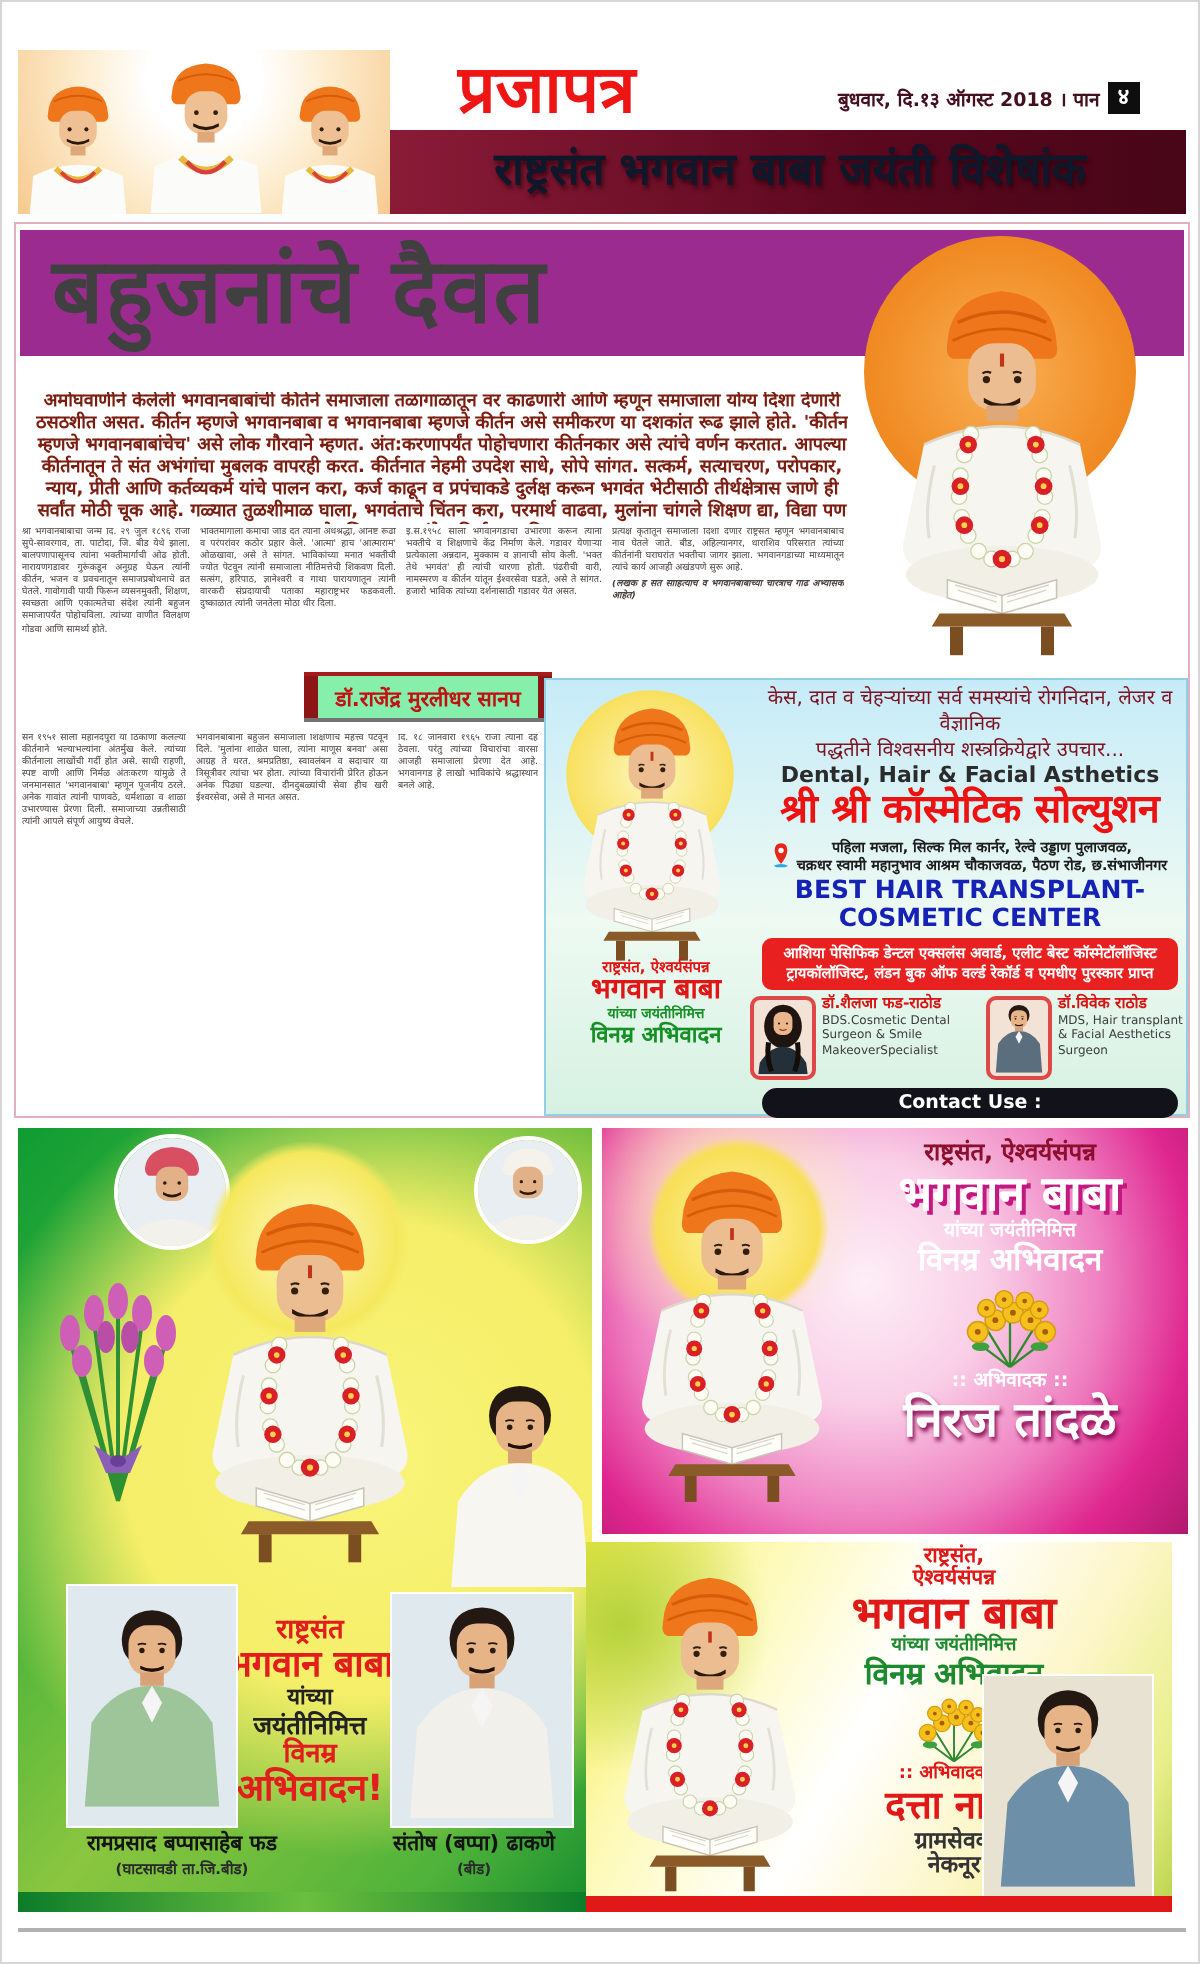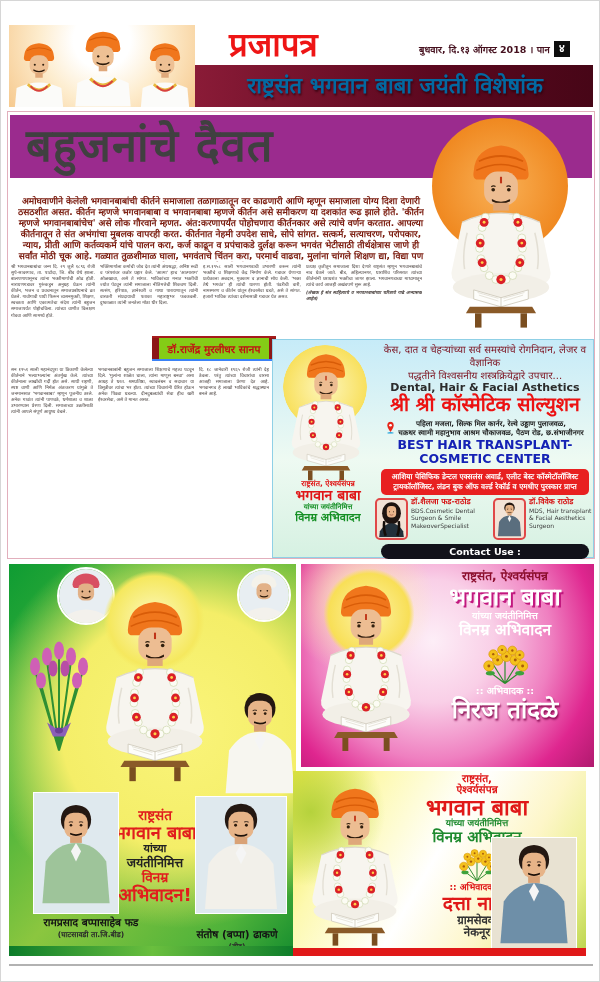--- a/index.html
+++ b/index.html
@@ -7,38 +7,38 @@
   body{font-family:"DejaVu Sans",sans-serif;}
   #page{position:relative;width:600px;height:982px;background:#fff;border:1px solid #d6d6d6;overflow:hidden;}
   .abs{position:absolute;}
 
   
   #masthead-title{left:228px;top:24px;width:215px;height:40px;font-size:33px;font-weight:bold;color:#ee1515;line-height:40px;}
   #dateline-row{left:418px;top:40px;display:flex;align-items:center;gap:4px;}
   #dateline{font-size:9.5px;font-weight:bold;color:#45101e;white-space:nowrap;}
   #page-number-box{width:16px;height:16px;background:#0e0e0e;color:#fff;font-size:11px;font-weight:bold;text-align:center;line-height:16px;}
   #edition-band{left:8px;top:64px;width:584px;height:42px;background:linear-gradient(90deg,#c06a7c 0%,#8c1c38 30%,#5c081f 72%,#470617 100%);}
-  #edition-banner{left:196px;top:64px;width:396px;height:56px;color:#0369a1;font-weight:800;font-size:22px;line-height:42px;text-align:center;white-space:nowrap;text-shadow:1px 2px 2px rgba(40,0,10,.65);}
+  #edition-banner{left:196px;top:64px;width:396px;height:56px;color:#0f172a;font-weight:800;font-size:22px;line-height:42px;text-align:center;white-space:nowrap;text-shadow:1px 2px 2px rgba(40,0,10,.65);}
   #portraits{left:8px;top:24px;width:186px;height:82px;background:radial-gradient(circle at 50% 18%,#ffffff 25%,#fdeccd 55%,#f6c98e 100%);overflow:hidden;}
 
   
   #article-frame{left:6px;top:110px;width:588px;height:448px;border:1px solid #e2afbc;background:#fff;}
   #headline-band{left:2px;top:3px;width:582px;height:63px;background:#9b2b8e;}
   #main-headline{left:18px;top:3px;height:63px;line-height:62px;font-size:45px;font-weight:800;color:#404040;letter-spacing:1px;white-space:nowrap;}
   #statue-halo-header{left:424px;top:6px;width:136px;height:136px;border-radius:50%;background:radial-gradient(circle,#f9b055 0%,#f08a22 68%,#ec7d15 100%);}
   #statue-header{left:428px;top:12px;width:130px;height:220px;}
   #article-intro{left:10px;top:84px;width:406px;height:66px;font-size:9px;line-height:11px;font-weight:600;color:#7b1d10;text-align:center;overflow:hidden;}
   .micro{font-size:4.6px;line-height:1.32;color:#4b4340;text-align:justify;overflow:hidden;}
   #cols-upper{left:3px;top:152px;width:416px;height:70px;display:flex;gap:5px;}
   #cols-upper .c1{width:84px;height:70px;}
   #cols-upper .c2{width:98px;height:70px;}
   #cols-upper .c3{width:98px;height:70px;}
   #col-note{width:116px;height:70px;}
   #article-credit{font-style:italic;font-weight:bold;margin-top:2px;}
-  #byline-box{left:144px;top:224px;width:124px;height:25px;background:#84cc16;border-top:2px solid #a61b1b;border-bottom:2px solid #3b82f6;display:flex;align-items:center;}
+  #byline-box{left:144px;top:224px;width:124px;height:25px;background:#86efac;border-top:2px solid #a61b1b;border-bottom:2px solid #737373;display:flex;align-items:center;}
   #byline-box:before,#byline-box:after{content:"";width:7px;height:21px;background:#8c1616;}
   #byline-box:before{margin-right:auto;}
   #byline-box:after{margin-left:auto;}
   #byline-text{position:absolute;left:0;right:0;text-align:center;font-size:10.5px;font-weight:bold;color:#c01212;}
   #cols-lower{left:3px;top:255px;width:258px;height:187px;display:flex;gap:5px;}
   #cols-lower .c1{width:82px;height:187px;}
   #cols-lower .c2{width:96px;height:187px;}
   #cols-lower .c3{width:70px;height:187px;}
 
   
@@ -423,21 +423,21 @@
     </div>
     <div class="abs photo-rect" id="green-photo2">
       <svg width="90" height="116" viewBox="0 0 100 120" style="color:#f2f0ea">
           <use href="#sym-man"></use>
         </svg>
     </div>
     <div class="abs" style="left:6px;top:352px;width:152px;">
       <div class="person-name">रामप्रसाद बप्पासाहेब फड</div>
       <div class="person-place">(घाटसावडी ता.जि.बीड)</div>
     </div>
-    <div class="abs" style="left:172px;top:364px;width:112px;">
+    <div class="abs" style="left:172px;top:352px;width:112px;">
       <div class="person-name">संतोष (बप्पा) ढाकणे</div>
       <div class="person-place">(बीड)</div>
     </div>
     <div class="abs" id="green-bar"></div>
   </div>
 
   <div class="abs" id="ad-pink">
     <div class="abs" id="pink-halo"></div>
     <svg class="abs" id="pink-statue" viewBox="0 0 100 150">
         <use href="#sym-baba"></use>

